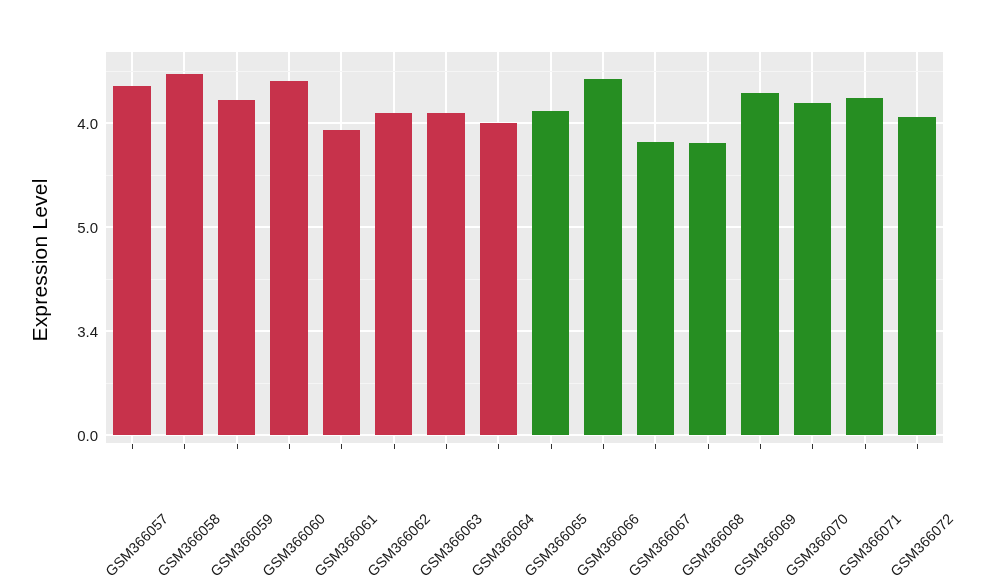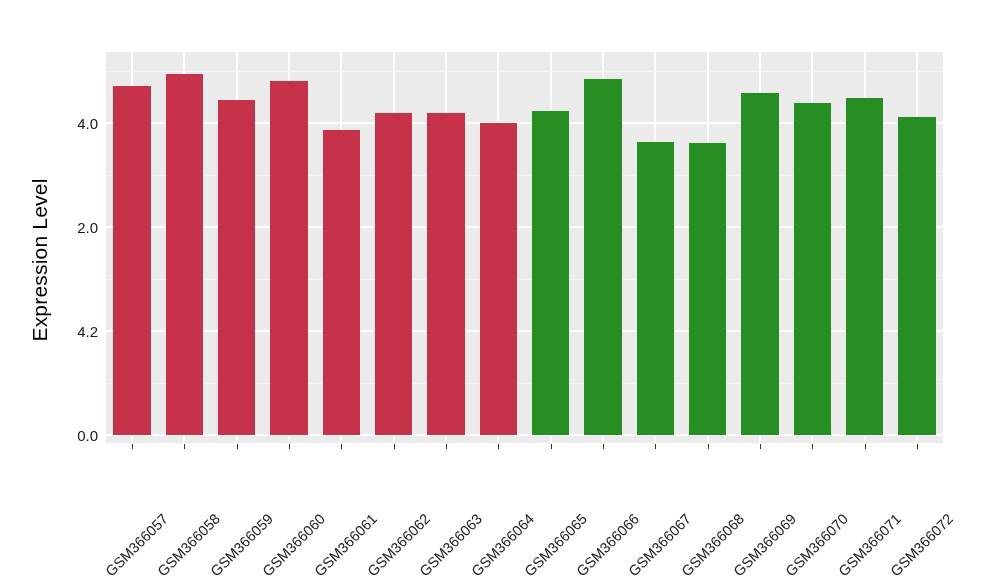--- a/index.html
+++ b/index.html
@@ -128,23 +128,23 @@
 </head>
 <body>
 
 <div id="chart-root">
 
   <div class="y-axis-title">Expression Level</div>
 
   <div class="y-ticks-col" id="y-ticks">
       <div class="y-tick-label" style="top: 435px;">0.0</div>
       <div class="y-tick-mark" style="top: 435px;"></div>
-      <div class="y-tick-label" style="top: 331px;">4.2</div>
+      <div class="y-tick-label" style="top: 331px;">3.4</div>
       <div class="y-tick-mark" style="top: 331px;"></div>
-      <div class="y-tick-label" style="top: 227px;">2.0</div>
+      <div class="y-tick-label" style="top: 227px;">5.0</div>
       <div class="y-tick-mark" style="top: 227px;"></div>
       <div class="y-tick-label" style="top: 123px;">4.0</div>
       <div class="y-tick-mark" style="top: 123px;"></div>
     </div>
 
   <div id="panel">
       <div class="vgrid-major" style="left: 25.1562px;"></div>
       <div class="vgrid-major" style="left: 77.4688px;"></div>
       <div class="vgrid-major" style="left: 129.781px;"></div>
       <div class="vgrid-major" style="left: 182.094px;"></div>

